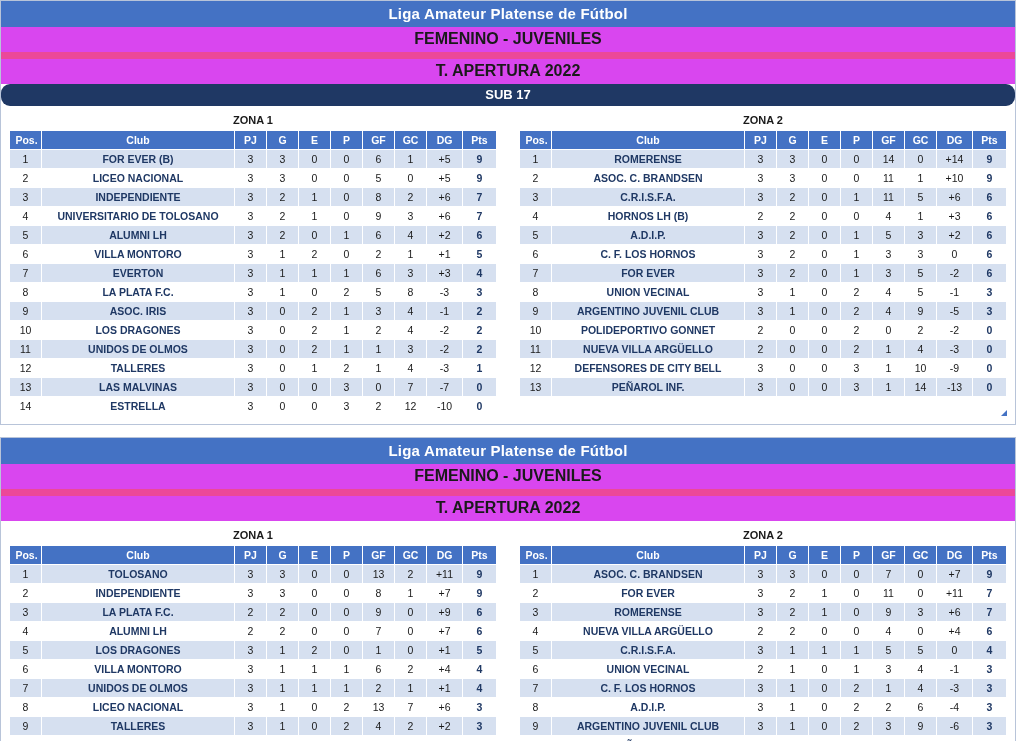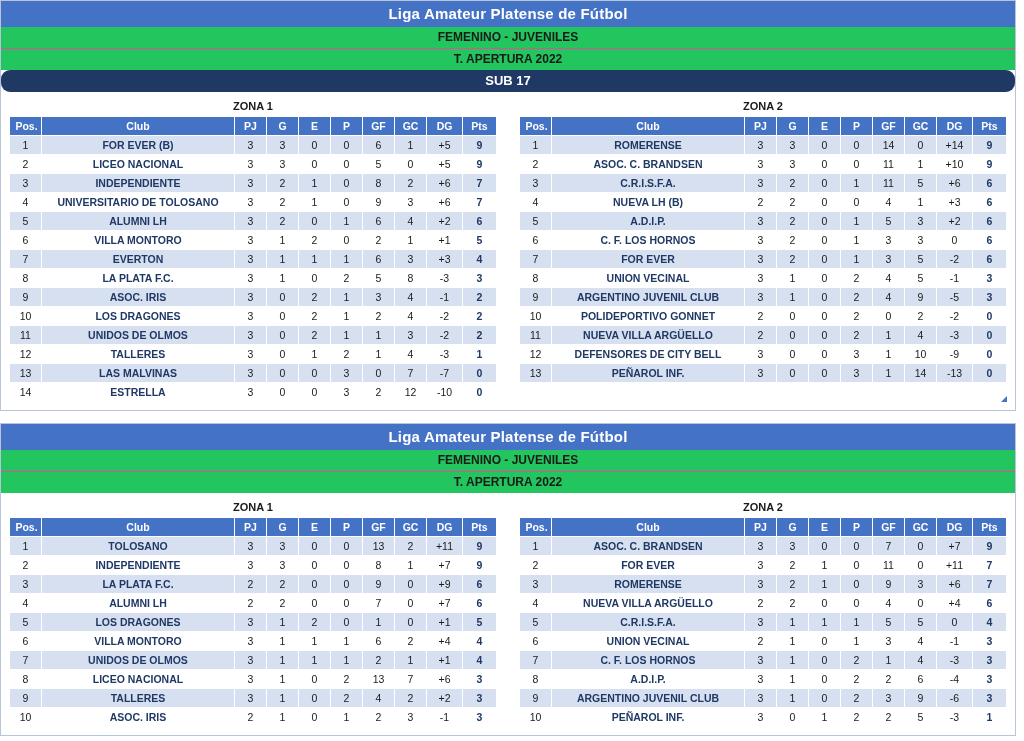--- a/index.html
+++ b/index.html
@@ -35,29 +35,29 @@
   .title-bar {
     background: #4472c4;
     color: #ffffff;
     text-align: center;
     font-size: 15px;
     font-weight: bold;
     padding: 4px 0 5px 0;
     letter-spacing: 0.2px;
   }
   .subtitle-bar {
-    background: #22c55e;
+    background: #d946ef;
     color: #1a1a1a;
     text-align: center;
-    font-size: 12px;
+    font-size: 16px;
     font-weight: bold;
     padding: 3px 0 4px 0;
   }
   .subtitle-bar.second {
-    border-top: 1px solid #ec4899;
+    border-top: 7px solid #ec4899;
   }
   .category-bar {
     background: #1f3864;
     color: #ffffff;
     text-align: center;
     font-size: 13px;
     font-weight: bold;
     padding: 3px 0 4px 0;
     border-radius: 9px;
   }
@@ -417,21 +417,21 @@
                 <td class="num">2</td>
                 <td class="num">0</td>
                 <td class="num">1</td>
                 <td class="num">11</td>
                 <td class="num">5</td>
                 <td class="num">+6</td>
                 <td class="pts">6</td>
               </tr>
               <tr class="row-even">
                 <td class="pos">4</td>
-                <td class="club">NUEVA LH (B)</td>
+                <td class="club">HORNOS LH (B)</td>
                 <td class="num">2</td>
                 <td class="num">2</td>
                 <td class="num">0</td>
                 <td class="num">0</td>
                 <td class="num">4</td>
                 <td class="num">1</td>
                 <td class="num">+3</td>
                 <td class="pts">6</td>
               </tr>
               <tr class="row-odd">

